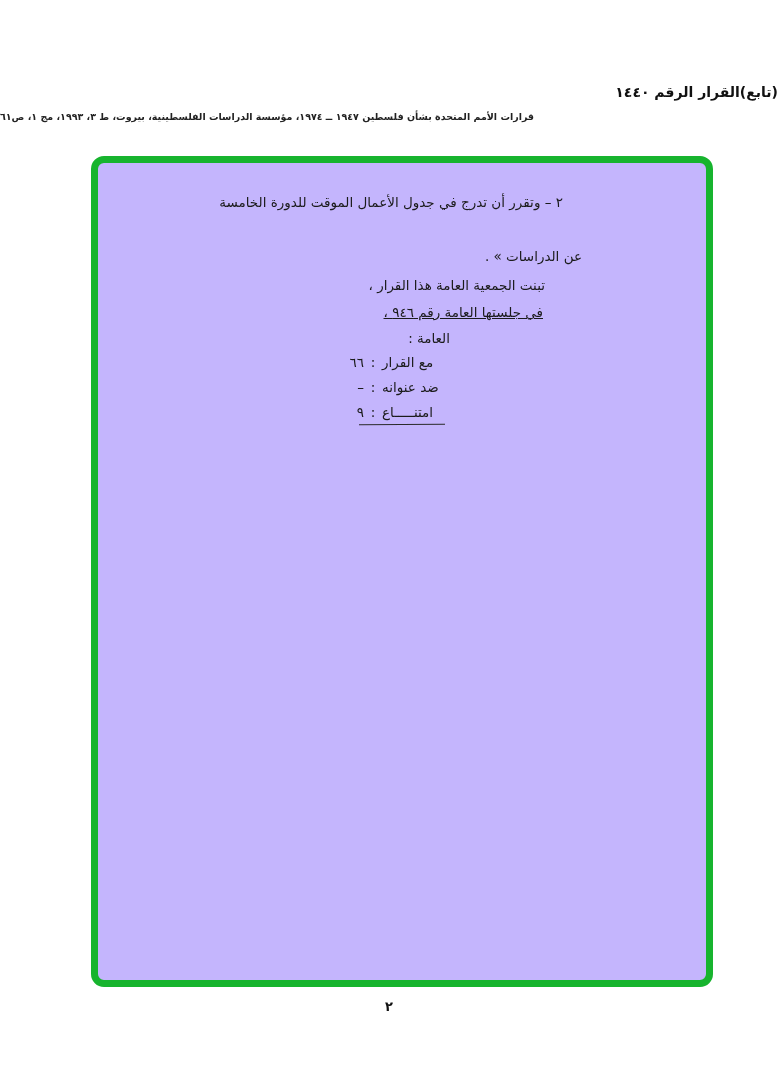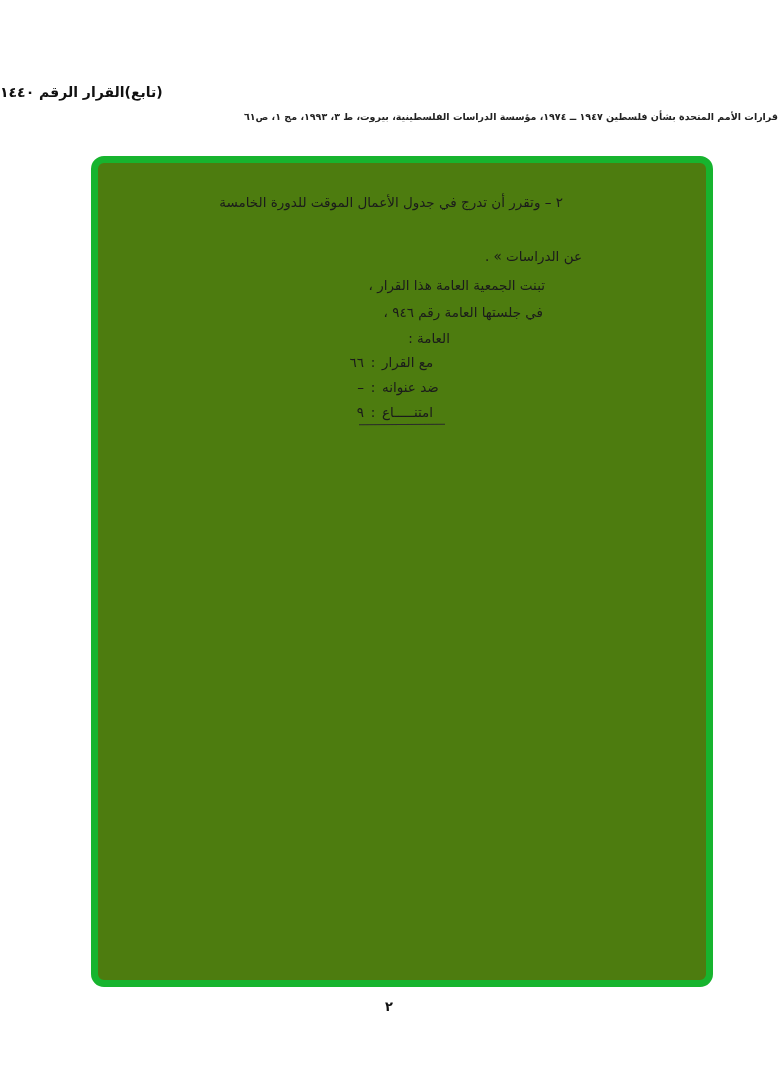--- a/index.html
+++ b/index.html
@@ -16,64 +16,64 @@
     font-family: "DejaVu Sans", sans-serif;
     color: #1b1b1b;
     direction: rtl;
   }
   
   .doc-title {
     position: absolute;
     top: 84px;
     left: 0;
     right: 0;
-    text-align: left;
+    text-align: right;
     font-size: 14px;
     font-weight: bold;
     letter-spacing: 0.5px;
     color: #111111;
   }
   .doc-citation {
     position: absolute;
     top: 111px;
     left: 0;
     right: 0;
-    text-align: right;
+    text-align: left;
     font-size: 9.5px;
     font-weight: bold;
     color: #222222;
   }
   
   .highlight-box {
     position: absolute;
     left: 91px;
     top: 156px;
     width: 622px;
     height: 831px;
     box-sizing: border-box;
     border: 7px solid #17b42e;
     border-radius: 13px;
-    background: #4d7c0f;
+    background: #c4b5fd;
   }
   .hl-inner {
     position: absolute;
     inset: 0;
   }
   .txt-line {
     position: absolute;
     font-size: 13.5px;
     line-height: 22px;
     white-space: nowrap;
     color: #1b1b1b;
   }
   .p-line1 { top: 28px;  right: 143px; }
   .p-line2 { top: 55px;  right: 124px; }
   .p-line3 { top: 82px;  right: 124px; }
   .a-line1 { top: 111px; right: 161px; }
-  .a-line2 { top: 138px; right: 163px; }
+  .a-line2 { top: 138px; right: 163px; text-decoration: underline; }
   .a-line3 { top: 164px; right: 256px; }
   
   .votes {
     position: absolute;
     top: 186px;
     right: 240px;
     direction: rtl;
   }
   .vote-row {
     display: grid;

